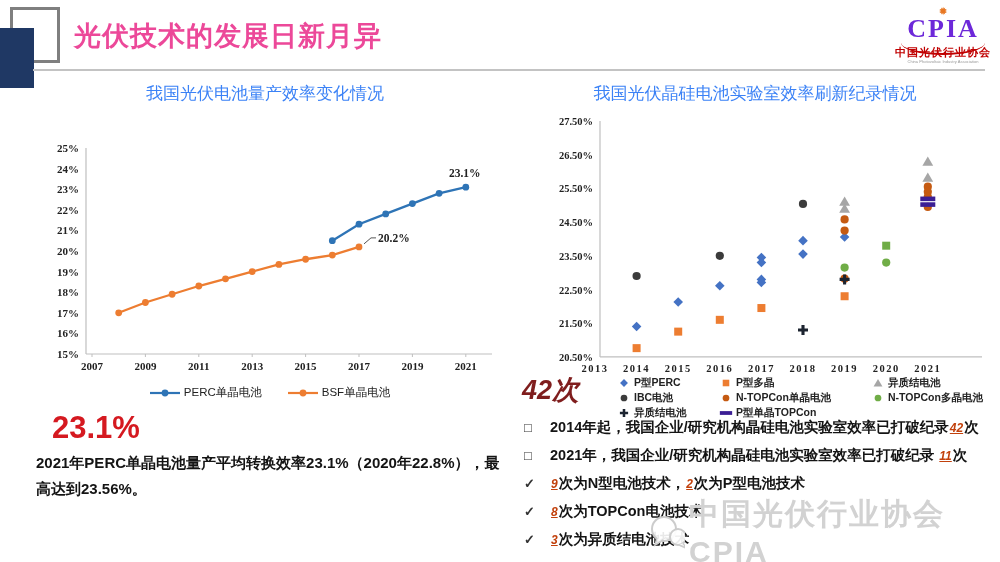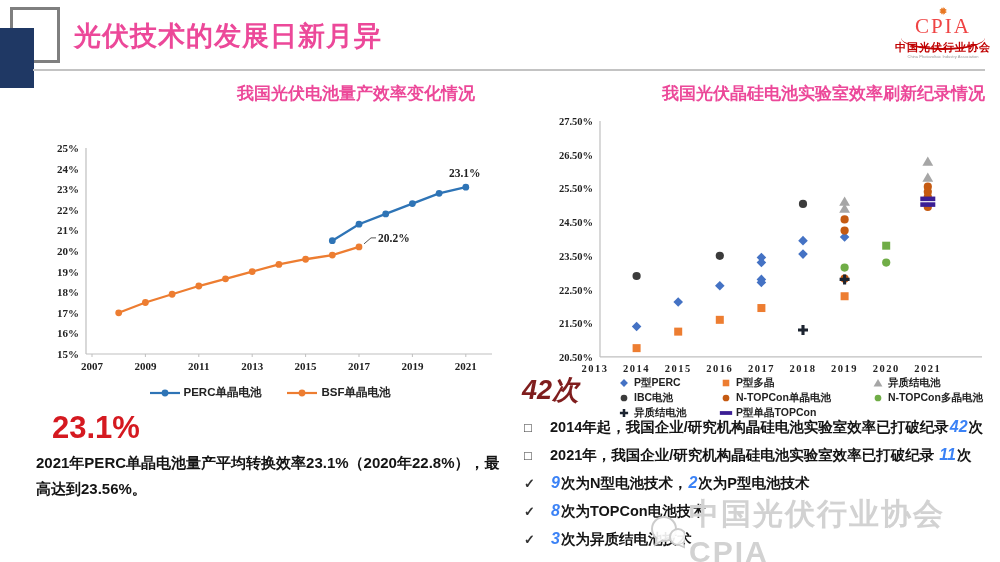--- a/index.html
+++ b/index.html
@@ -6,48 +6,48 @@
   .slide{position:relative;width:1000px;height:562px;background:#ffffff;overflow:hidden;
          font-family:"Liberation Sans",sans-serif;margin:0 auto;}
   
   .deco-gray{position:absolute;left:10px;top:7px;width:44px;height:50px;border:3px solid #7f7f7f;background:#fff;}
   .deco-navy{position:absolute;left:0;top:28px;width:34px;height:60px;background:#1F3864;}
   .hdr-line{position:absolute;left:33px;top:69px;width:952px;height:2px;background:#c3c3c3;}
   .page-title{position:absolute;left:74px;top:18px;font-size:27px;font-weight:bold;color:#ec4899;letter-spacing:1px;}
   
   .logo{position:absolute;left:893px;top:6px;width:100px;text-align:center;line-height:1;}
   .logo .burst{color:#E87722;font-size:11px;height:10px;}
-  .logo .acronym{color:#ef4444;font-size:21px;font-weight:400;letter-spacing:2px;font-family:"Liberation Serif",serif;}
+  .logo .acronym{color:#6d28d9;font-size:26px;font-weight:700;letter-spacing:2px;font-family:"Liberation Serif",serif;}
   .logo .arc{width:84px;height:10px;margin:1px auto 0;border-top:2.5px solid #C00000;border-radius:50% 50% 0 0 / 100% 100% 0 0;transform:rotate(180deg);}
   .logo .cn{color:#C00000;font-size:11px;font-weight:bold;margin-top:-8px;letter-spacing:1px;}
   .logo .en{color:#9a9a9a;font-size:4.5px;margin-top:2px;transform:scale(.9);}
   
-  .chart-title{position:absolute;font-size:17px;font-weight:bold;color:#ec4899;text-align:right;}
+  .chart-title{position:absolute;font-size:17px;font-weight:normal;color:#3b82f6;text-align:center;}
   .ct-left{left:55px;top:82px;width:420px;}
   .ct-right{left:525px;top:82px;width:460px;}
   svg text{font-family:"Liberation Serif",serif;font-weight:bold;fill:#222;}
   .left-chart-svg{position:absolute;left:40px;top:106px;}
   .right-chart-svg{position:absolute;left:520px;top:105px;}
   
   .legend-left{position:absolute;left:40px;top:385px;width:460px;display:flex;justify-content:center;gap:26px;
-               font-size:11.5px;font-weight:bold;color:#222;align-items:center;}
+               font-size:11.5px;font-weight:normal;color:#222;align-items:center;}
   .legend-left .li{display:flex;align-items:center;gap:4px;}
   
   .legend-right{position:absolute;left:617px;top:376px;display:grid;grid-template-columns:102px 152px 136px;
                 row-gap:1px;font-size:10.5px;font-weight:bold;color:#222;}
   .legend-right .li{display:flex;align-items:center;gap:3px;white-space:nowrap;}
   
   .big-pct{position:absolute;left:52px;top:410px;font-size:31px;font-weight:900;color:#D51920;}
   .left-body{position:absolute;left:36px;top:450px;width:470px;font-size:15px;font-weight:bold;color:#141414;line-height:1.7;}
   .big-count{position:absolute;left:522px;top:372px;font-size:27px;font-weight:900;font-style:italic;color:#7f1d1d;}
   
   .bullets{position:absolute;left:524px;top:418px;width:472px;}
   .brow{display:flex;align-items:baseline;gap:12px;font-size:14.5px;font-weight:bold;color:#141414;margin-bottom:9px;}
   .brow .bm{width:14px;flex:none;color:#333;font-size:13px;}
-  .rednum{color:#3b82f6;font-style:italic;font-size:16px;padding:0 1px;}
+  .rednum{color:#c2410c;font-style:italic;font-size:12px;padding:0 1px;text-decoration:underline;}
   
   .watermark{position:absolute;left:648px;top:494px;display:flex;align-items:center;gap:4px;pointer-events:none;}
   .wm-text{font-size:30px;font-weight:bold;color:#d2d2d2;letter-spacing:2px;
            text-shadow:0 0 1px #ffffff;}
 </style>
 </head>
 <body>
 
 <div class="slide">
 

